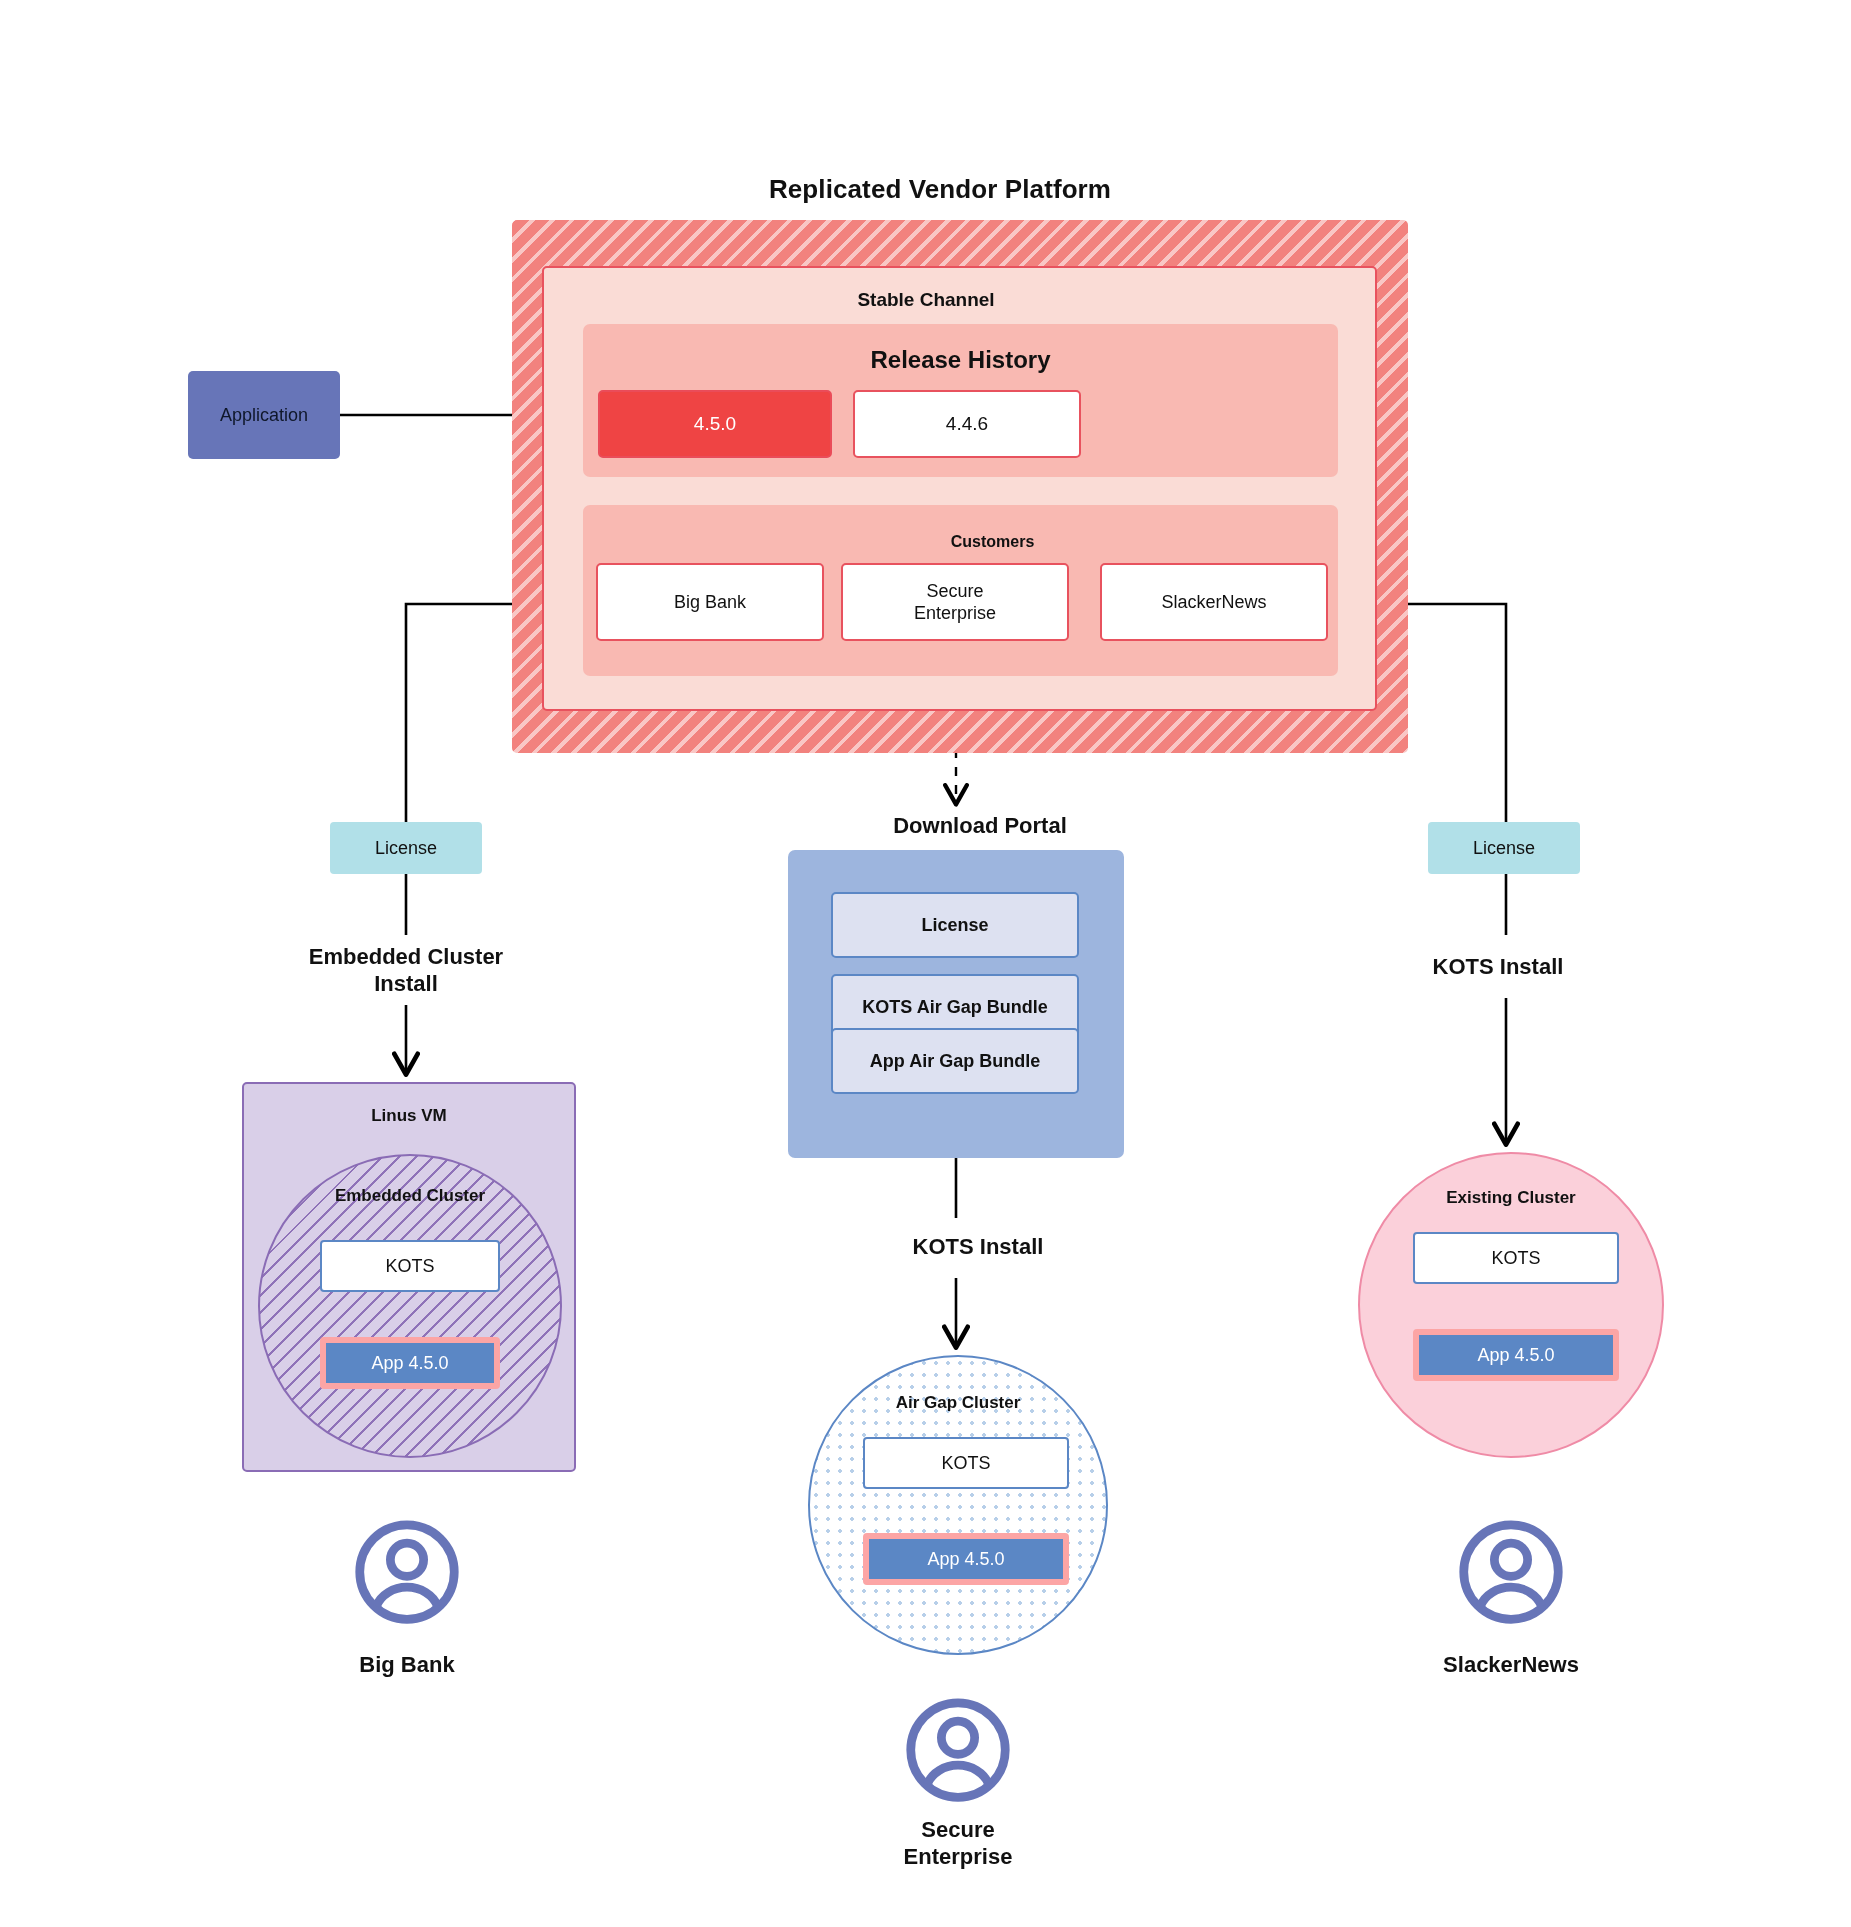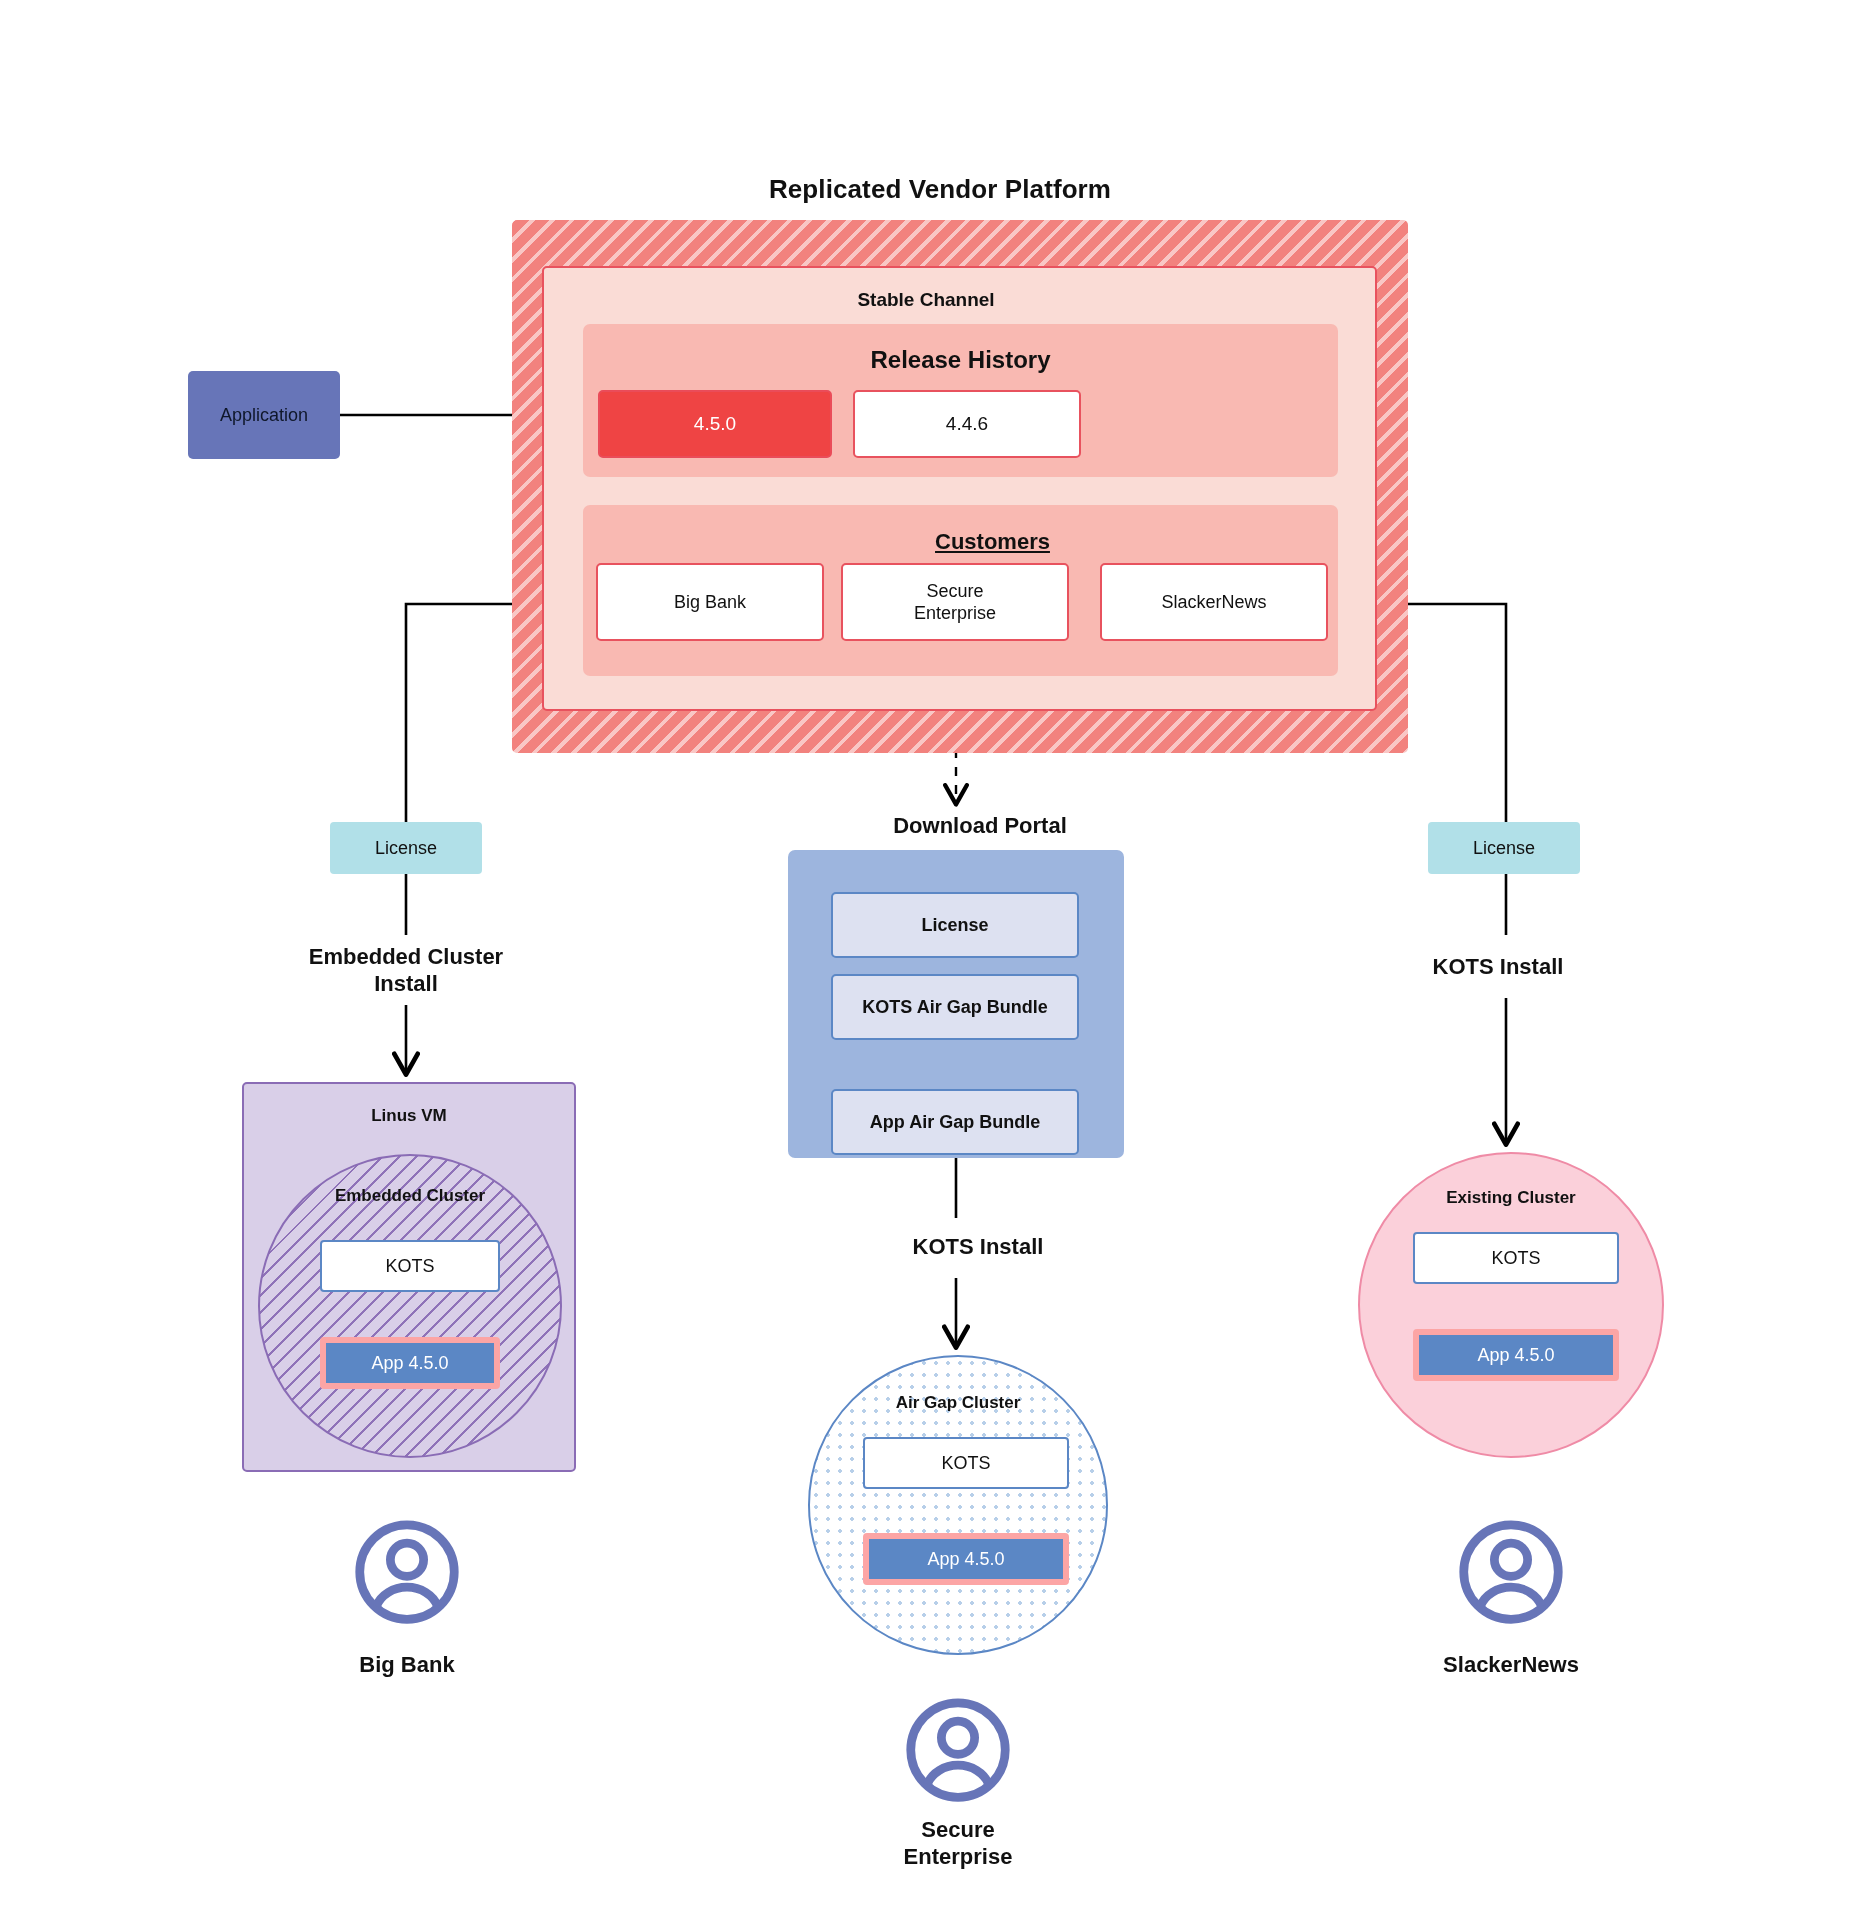--- a/index.html
+++ b/index.html
@@ -60,21 +60,21 @@
     left: 583px; top: 348px; width: 755px; height: 24px;
     font-size: 24px; font-weight: 600;
   }
   #customers-panel {
     left: 583px; top: 505px; width: 755px; height: 171px;
     border-radius: 7px;
     background: #f9b9b2;
   }
   #customers-title {
     left: 583px; top: 530px; width: 819px; height: 24px;
-    font-size: 22px; font-weight: 600; text-decoration: underline;
+    font-size: 16px; font-weight: 600;
   }
   .release-chip {
     height: 68px; top: 390px;
     border-radius: 5px;
     font-size: 19px;
   }
   #release-0 { left: 598px; width: 234px; background: #ef4444; color: #ffffff; border: 2px solid #ea4c59; }
   #release-1 { left: 853px; width: 228px; background: #ffffff; color: #111111; border: 2.5px solid #e8525e; }
 
   .customer-chip {
@@ -125,21 +125,21 @@
   }
   .portal-item {
     left: 831px; width: 248px; height: 66px;
     border-radius: 5px;
     background: #dde1f1;
     border: 2px solid #5b87c5;
     font-size: 18px; font-weight: 600;
   }
   #portal-item-0 { top: 892px; }
   #portal-item-1 { top: 974px; }
-  #portal-item-2 { top: 1089px; }
+  #portal-item-2 { top: 1028px; }
 
   
   #linus-vm {
     left: 242px; top: 1082px; width: 334px; height: 390px;
     border-radius: 5px;
     background: #d9cfe8;
     border: 2.5px solid #8a6cb5;
   }
   #linus-vm-title {
     left: 242px; top: 1103px; width: 334px; height: 26px;

